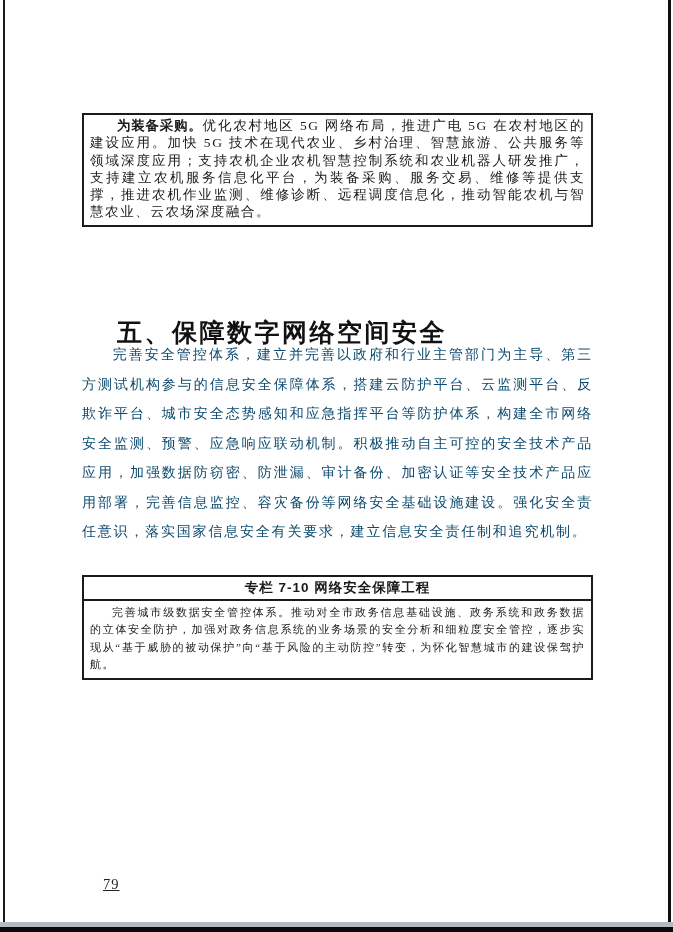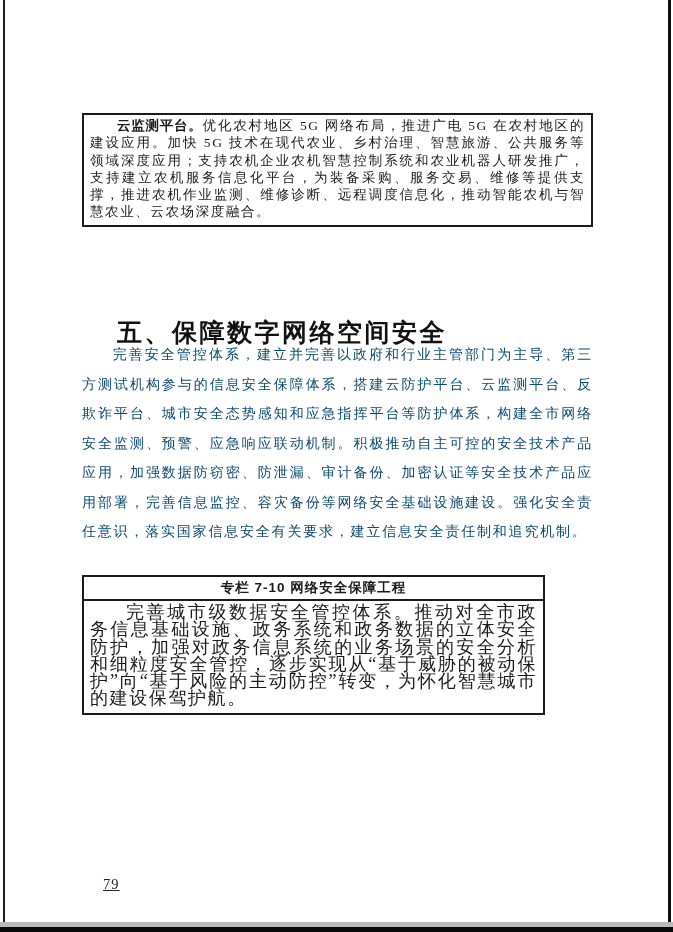--- a/index.html
+++ b/index.html
@@ -73,36 +73,36 @@
     font-size: 14px;
     line-height: 29.5px;
     text-align: justify;
     text-indent: 2.2em;
     letter-spacing: 1.8px;
     color: #0c4a6e;
   }
 
   
   .project-box {
-    position: absolute; left: 82px; top: 575px; width: 463px;
+    position: absolute; left: 82px; top: 575px; width: 511px;
     box-sizing: border-box;
     border: 2px solid #1b1b1b;
   }
   .project-box-title {
     border-bottom: 2px solid #1b1b1b;
     text-align: center;
     font-family: "Liberation Sans", "DejaVu Sans", sans-serif;
     font-weight: bold;
     font-size: 13.5px;
     padding: 2px 4px;
     letter-spacing: 1px;
   }
   .project-box-body {
     padding: 3px 6px 5px 6px;
-    font-size: 18px;
+    font-size: 11px;
     line-height: 17.3px;
     text-align: justify;
     text-indent: 2em;
     letter-spacing: 1.6px;
     margin: 0;
   }
 
   
   .page-number {
     position: absolute; left: 103px; top: 876px;
@@ -116,21 +116,21 @@
 <body>
 
 <div class="page">
 
   <div class="frame-left"></div>
   <div class="frame-right"></div>
   <div class="frame-bottom-gray"></div>
   <div class="frame-bottom-black"></div>
 
   <div class="callout-box">
-    <p><span class="lead-in">云监测平台。</span><span>优化农村地区 5G 网络布局，推进广电 5G 在农村地区的建设应用。加快 5G 技术在现代农业、乡村治理、智慧旅游、公共服务等领域深度应用；支持农机企业农机智慧控制系统和农业机器人研发推广，支持建立农机服务信息化平台，为装备采购、服务交易、维修等提供支撑，推进农机作业监测、维修诊断、远程调度信息化，推动智能农机与智慧农业、云农场深度融合。</span></p>
+    <p><span class="lead-in">为装备采购。</span><span>优化农村地区 5G 网络布局，推进广电 5G 在农村地区的建设应用。加快 5G 技术在现代农业、乡村治理、智慧旅游、公共服务等领域深度应用；支持农机企业农机智慧控制系统和农业机器人研发推广，支持建立农机服务信息化平台，为装备采购、服务交易、维修等提供支撑，推进农机作业监测、维修诊断、远程调度信息化，推动智能农机与智慧农业、云农场深度融合。</span></p>
   </div>
 
   <h2 class="section-heading">五、保障数字网络空间安全</h2>
 
   <p class="body-paragraph">完善安全管控体系，建立并完善以政府和行业主管部门为主导、第三方测试机构参与的信息安全保障体系，搭建云防护平台、云监测平台、反欺诈平台、城市安全态势感知和应急指挥平台等防护体系，构建全市网络安全监测、预警、应急响应联动机制。积极推动自主可控的安全技术产品应用，加强数据防窃密、防泄漏、审计备份、加密认证等安全技术产品应用部署，完善信息监控、容灾备份等网络安全基础设施建设。强化安全责任意识，落实国家信息安全有关要求，建立信息安全责任制和追究机制。</p>
 
   <div class="project-box">
     <div class="project-box-title">专栏 7-10 网络安全保障工程</div>
     <p class="project-box-body">完善城市级数据安全管控体系。推动对全市政务信息基础设施、政务系统和政务数据的立体安全防护，加强对政务信息系统的业务场景的安全分析和细粒度安全管控，逐步实现从“基于威胁的被动保护”向“基于风险的主动防控”转变，为怀化智慧城市的建设保驾护航。</p>
   </div>

